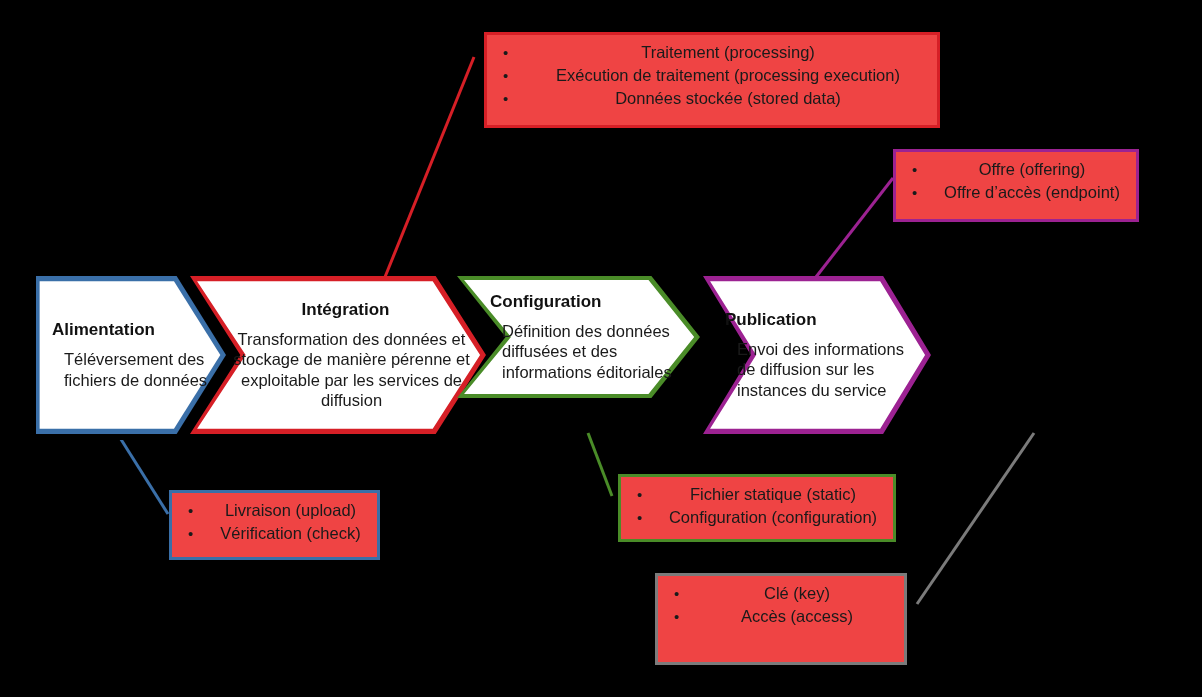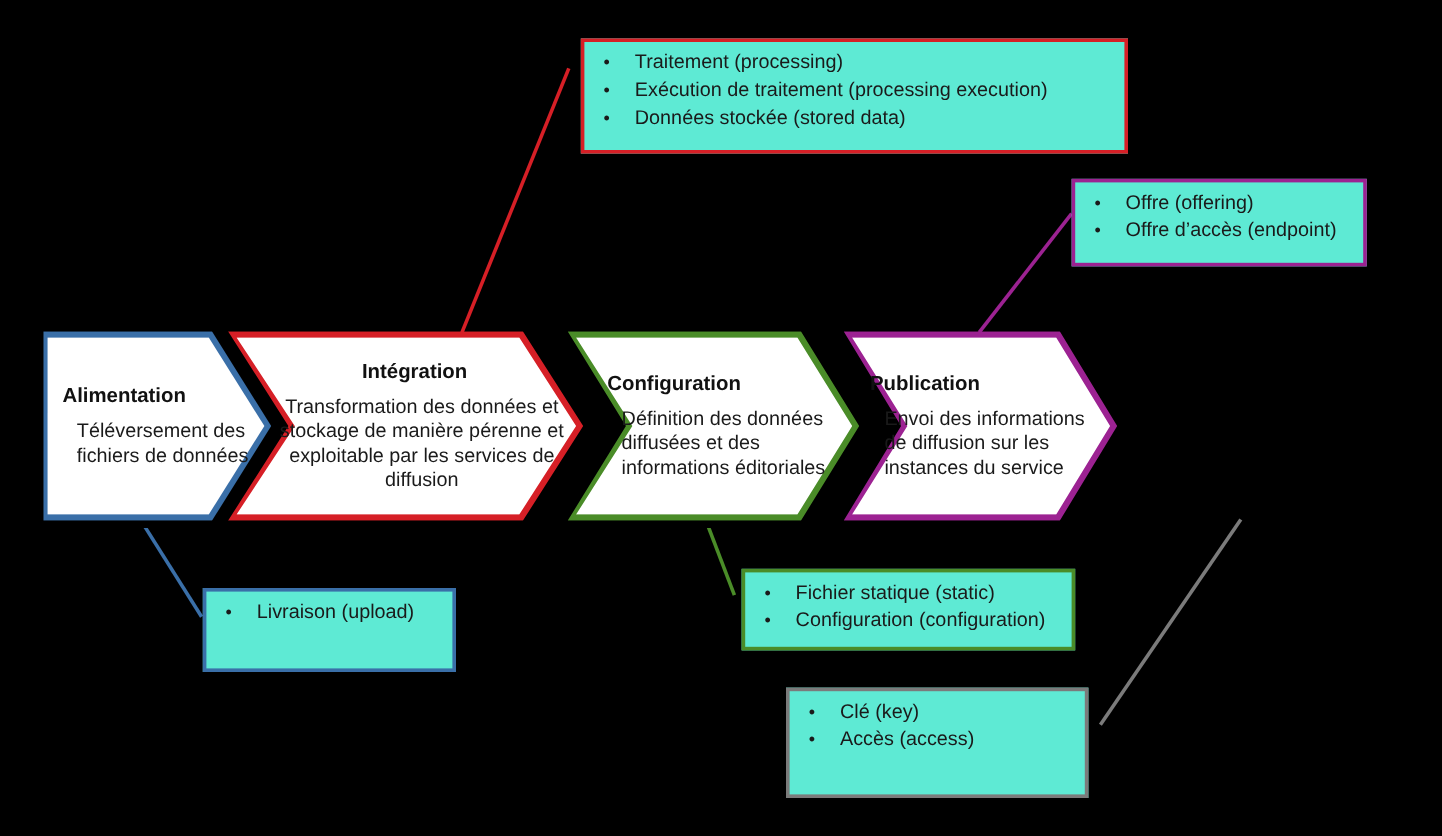--- a/index.html
+++ b/index.html
@@ -11,26 +11,27 @@
     position:relative;
   }
   #stage{position:absolute;left:0;top:0;width:1202px;height:697px;}
 
   
   #lines{position:absolute;left:0;top:0;width:1202px;height:697px;}
 
   
   .callout{
     position:absolute;
-    background:#5eead4;
+    background:#ef4444;
     box-sizing:border-box;
     border-style:solid;
     border-width:3px;
     padding:6px 10px 6px 8px;
     z-index:5;
+    text-align:center;
   }
   .callout ul{
     list-style:none;
     margin:0;padding:0;
   }
   .callout li{
     color:#1a1a1a;
     font-size:16.5px;
     line-height:23px;
     position:relative;
@@ -106,20 +107,21 @@
   <div class="callout" style="left:893px;top:149px;width:246px;height:73px;border-color:#9c2292;">
     <ul>
       <li>Offre (offering)</li>
       <li>Offre d’accès (endpoint)</li>
     </ul>
   </div>
 
   <div class="callout" style="left:169px;top:490px;width:211px;height:70px;border-color:#3a6fa8;">
     <ul>
       <li>Livraison (upload)</li>
+      <li>Vérification (check)</li>
     </ul>
   </div>
 
   <div class="callout" style="left:618px;top:474px;width:278px;height:68px;border-color:#4a8c28;">
     <ul>
       <li>Fichier statique (static)</li>
       <li>Configuration (configuration)</li>
     </ul>
   </div>
 
@@ -145,21 +147,21 @@
     <div class="chev-shadow" style="clip-path:polygon(0% 0%, 83% 0%, 100% 50%, 83% 100%, 0% 100%, 17% 50%);"></div>
     <div class="chev" style="background:#d61f26;clip-path:polygon(0% 0%, 83% 0%, 100% 50%, 83% 100%, 0% 100%, 17% 50%);">
       <div class="chev-body" style="background:#ffffff;clip-path:polygon(2.4% 3.3%, 82% 3.3%, 98% 50%, 82% 96.7%, 2.4% 96.7%, 18.8% 50%);"></div>
     </div>
     <div class="chev-txt" style="left:28px;width:255px;text-align:center;">
       <div class="chev-title">Intégration</div>
       <div class="chev-desc">Transformation des données et stockage de manière pérenne et exploitable par les services de diffusion</div>
     </div>
   </div>
 
-  <div class="chev-wrap" style="left:473px;top:276px;width:243px;height:158px;">
+  <div class="chev-wrap" style="left:457px;top:276px;width:243px;height:122px;">
     <div class="chev-shadow" style="clip-path:polygon(0% 0%, 80% 0%, 100% 50%, 80% 100%, 0% 100%, 20% 50%);"></div>
     <div class="chev" style="background:#4a8c28;clip-path:polygon(0% 0%, 80% 0%, 100% 50%, 80% 100%, 0% 100%, 20% 50%);">
       <div class="chev-body" style="background:#ffffff;clip-path:polygon(2.9% 3.3%, 78.8% 3.3%, 97.6% 50%, 78.8% 96.7%, 2.9% 96.7%, 22.2% 50%);"></div>
     </div>
     <div class="chev-txt" style="left:33px;width:200px;">
       <div class="chev-title">Configuration</div>
       <div class="chev-desc">Définition des données diffusées et des informations éditoriales</div>
     </div>
   </div>
 

